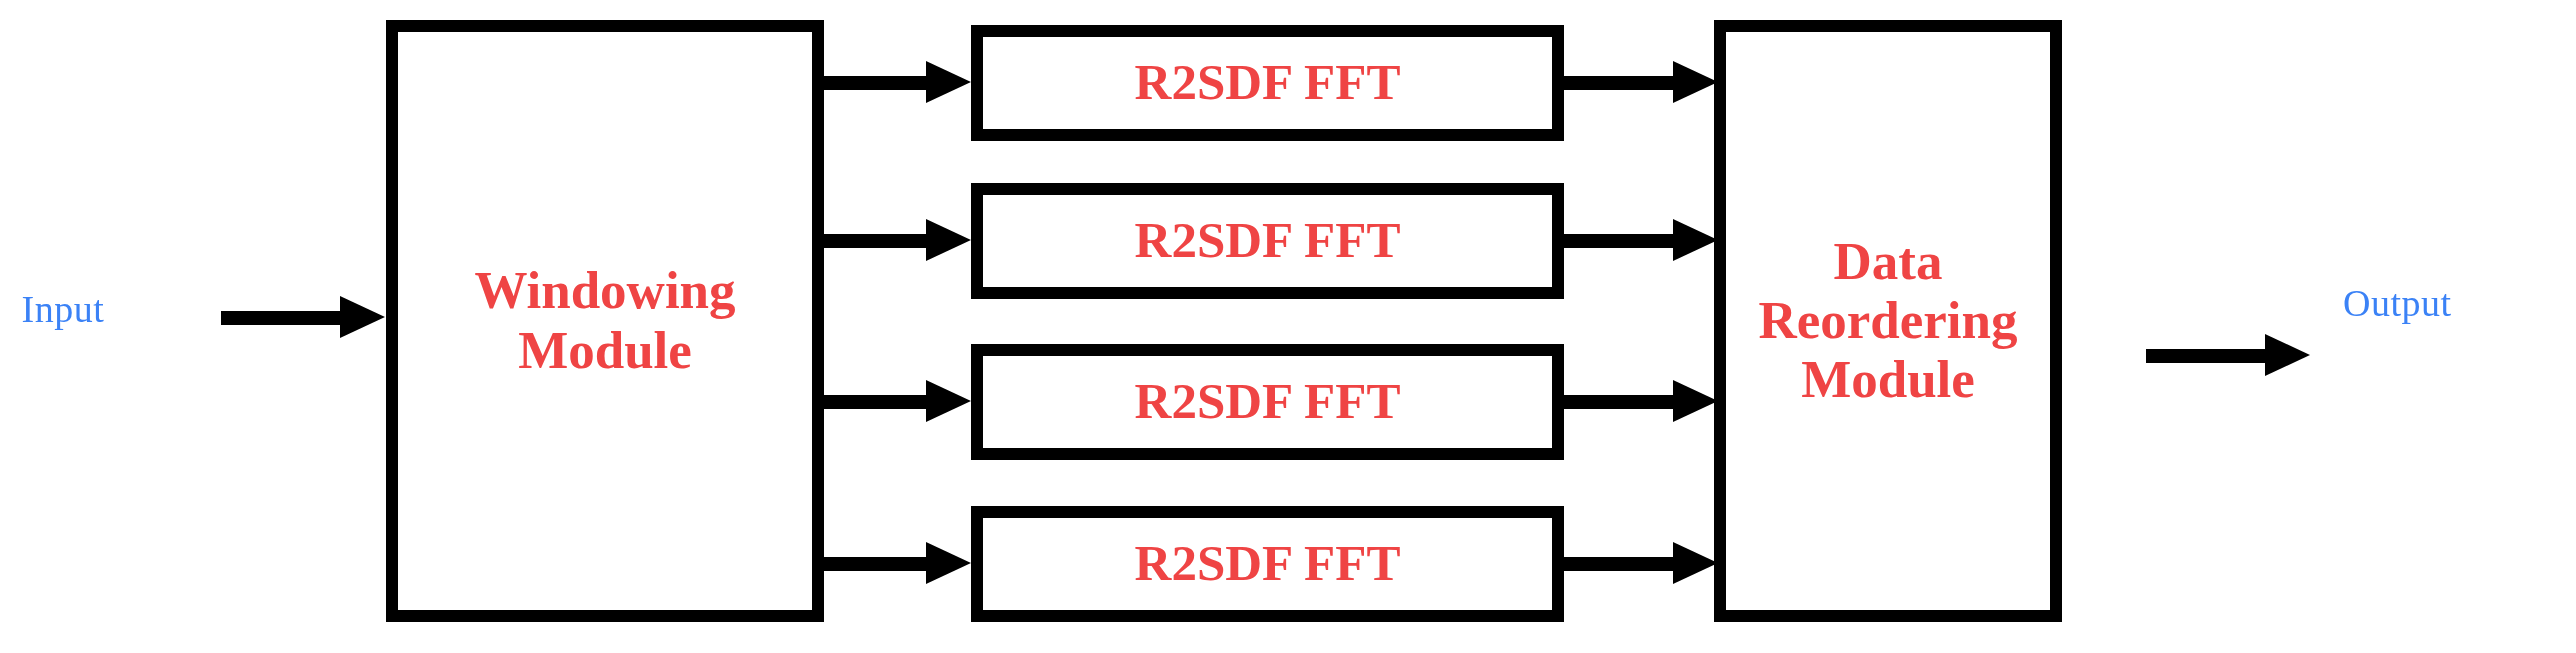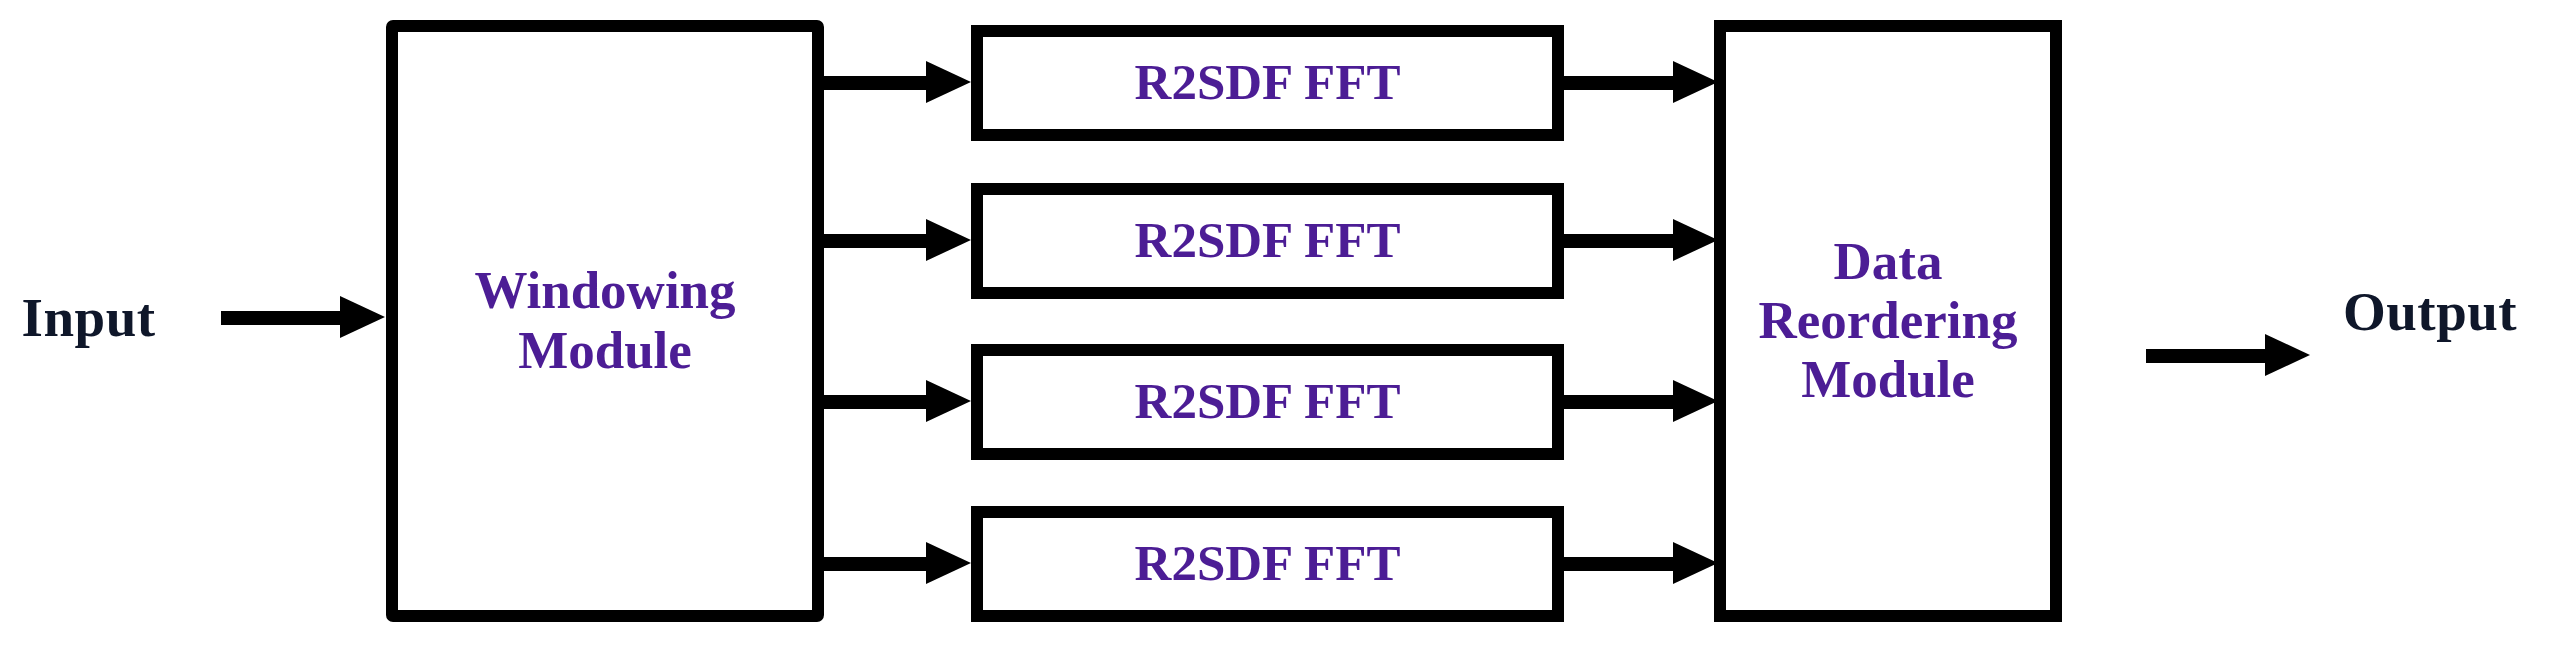--- a/index.html
+++ b/index.html
@@ -12,23 +12,23 @@
     position: relative;
     width: 2576px;
     height: 653px;
     background: #ffffff;
     font-family: "Liberation Serif", "DejaVu Serif", serif;
     overflow: hidden;
   }
   
   .io-label {
     position: absolute;
-    font-weight: bold;
-    color: #0f172a;
-    font-size: 55px;
+    font-weight: normal;
+    color: #3b82f6;
+    font-size: 38px;
     line-height: 1;
     white-space: nowrap;
     letter-spacing: 0.5px;
   }
   #input-label  { left: 21.6px;  top: 290px; }
   #output-label { left: 2343px; top: 284px; text-align: center; }
 
   
   .block {
     position: absolute;
@@ -38,25 +38,25 @@
     display: flex;
     align-items: center;
     justify-content: center;
     color: #000000;
     z-index: 3;
   }
   .block-label {
     font-weight: bold;
     text-align: center;
     line-height: 1.12;
-    color: #4c1d95;
+    color: #ef4444;
     white-space: pre-line;
   }
   #windowing-module {
-    left: 386px; top: 19.7px; width: 438px; height: 602px; border-radius: 7px;
+    left: 386px; top: 19.7px; width: 438px; height: 602px;
   }
   #windowing-module .block-label { font-size: 53px; }
 
   #reorder-module {
     left: 1714px; top: 19.7px; width: 348px; height: 602px;
   }
   #reorder-module .block-label { font-size: 53px; }
 
   .fft-block {
     left: 971px;

